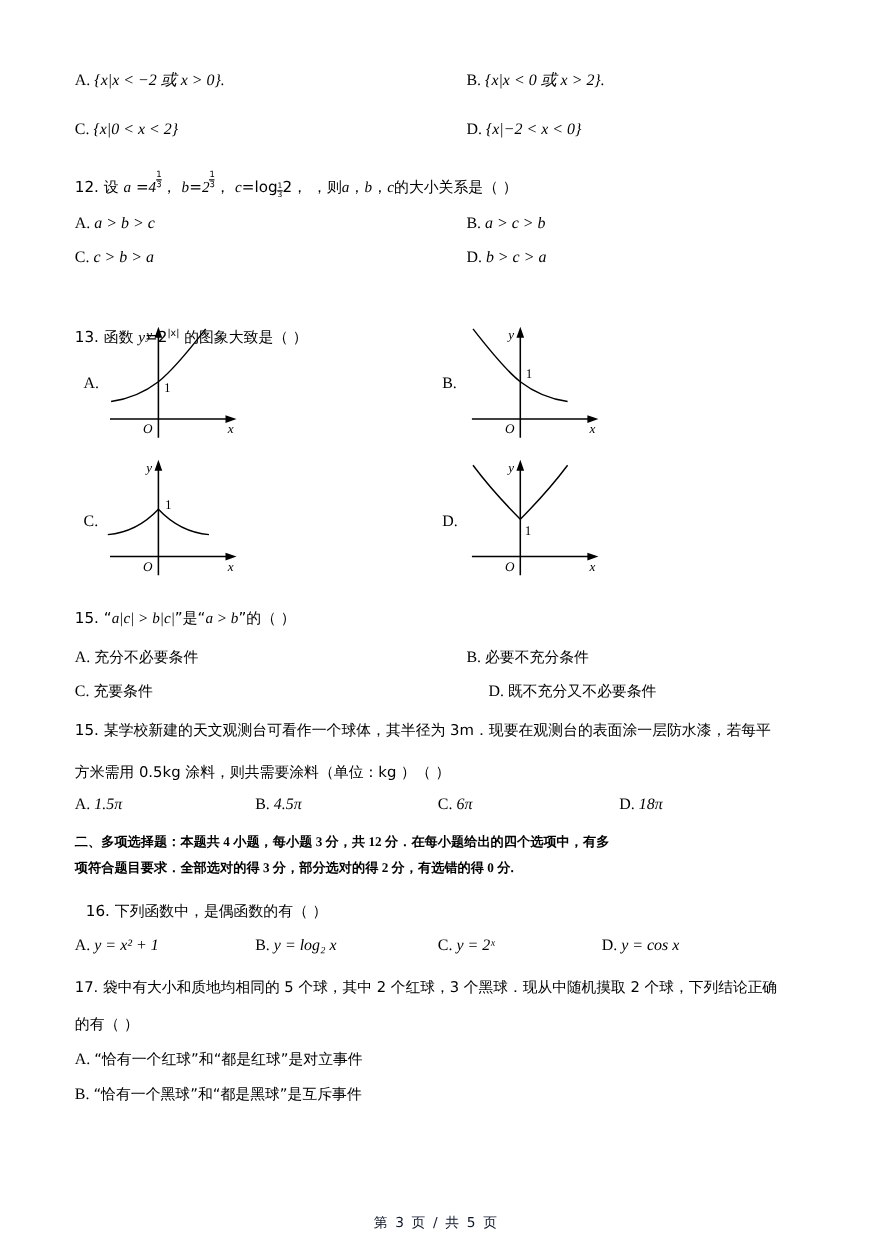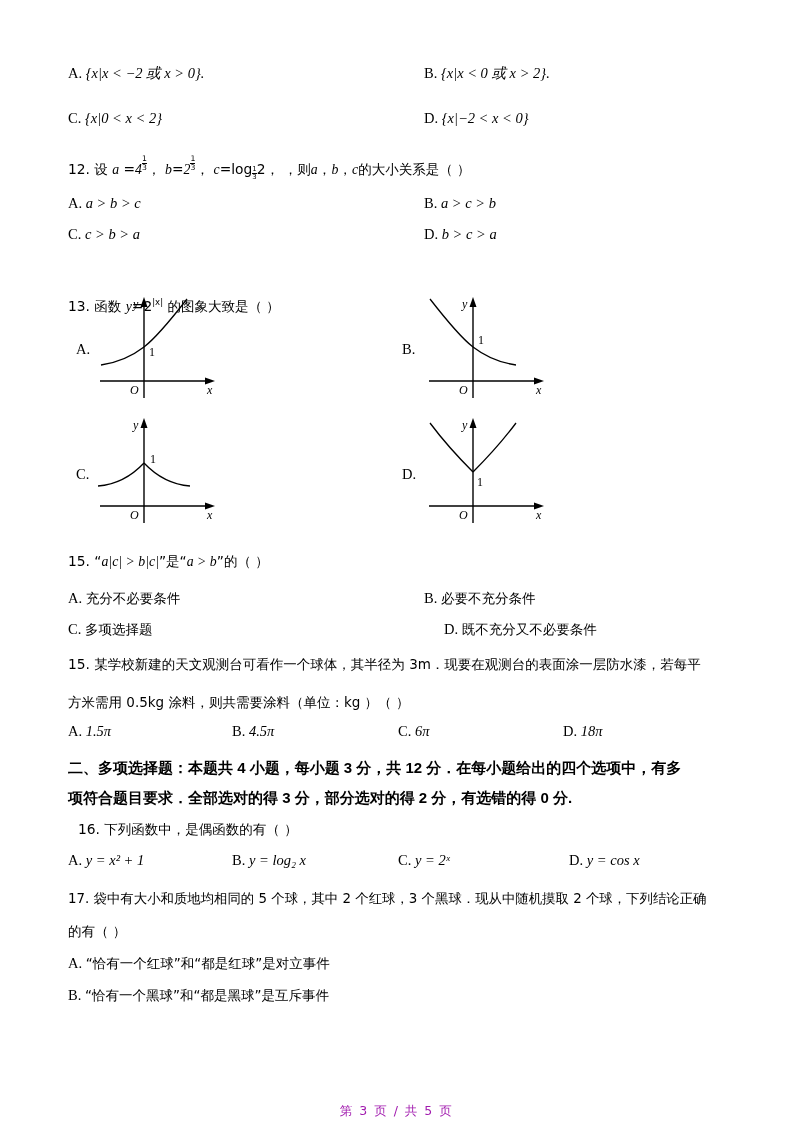--- a/index.html
+++ b/index.html
@@ -37,24 +37,24 @@
     left: 68px;
     font-size: 13.8px;
     line-height: 1.55;
     font-family: "DejaVu Sans", sans-serif;
     white-space: nowrap;
   }
   .sec-head {
     position: absolute;
     left: 68px;
     width: 664px;
-    font-size: 15px;
+    font-size: 12px;
     font-weight: bold;
     line-height: 2.0;
-    font-family: Liberation Sans, sans-serif;
+    font-family: Liberation Serif, serif;
   }
   sup, sub { font-size: 0.62em; }
   .supfrac {
     display: inline-block;
     vertical-align: 0.55em;
     text-align: center;
     font-size: 0.56em;
     line-height: 1.04;
   }
   .supfrac .num { display: block; border-bottom: 1px solid #000; }
@@ -75,21 +75,21 @@
     font-family: "Liberation Serif", serif;
   }
   .footer {
     position: absolute;
     left: 0;
     width: 793px;
     text-align: center;
     font-size: 12.5px;
     font-family: "DejaVu Sans", sans-serif;
     letter-spacing: 1.5px;
-    color: #a21caf;
+    color: #0f172a;
   }
 </style>
 </head>
 <body>
 
 <div class="page">
 
   <div class="row col-left" style="top:63px;">
     <span class="opt-letter">A.</span>
     <span class="mathi">{x|x &lt; −2 或 x &gt; 0}.</span>
@@ -211,21 +211,21 @@
   <div class="row col-left" style="top:588px;">
     <span class="opt-letter">A.</span>
     <span class="cn">充分不必要条件</span>
   </div>
   <div class="row col-right" style="top:588px;">
     <span class="opt-letter">B.</span>
     <span class="cn">必要不充分条件</span>
   </div>
   <div class="row col-left" style="top:619px;">
     <span class="opt-letter">C.</span>
-    <span class="cn">多项选择题</span>
+    <span class="cn">充要条件</span>
   </div>
   <div class="row col-right" style="top:619px;margin-left:20px;">
     <span class="opt-letter">D.</span>
     <span class="cn">既不充分又不必要条件</span>
   </div>
 
   <div class="qtext" style="top:654px;">
     <span>15.</span>
     <span class="cn">某学校新建的天文观测台可看作一个球体，其半径为 3m．现要在观测台的表面涂一层防水漆，若每平</span>
   </div>
@@ -265,21 +265,21 @@
     <span class="mathi">y = x² + 1</span>
   </div>
   <div class="row" style="left:232px; top:850px;">
     <span class="opt-letter">B.</span>
     <span class="mathi">y = log₂ x</span>
   </div>
   <div class="row" style="left:398px; top:850px;">
     <span class="opt-letter">C.</span>
     <span class="mathi">y = 2ˣ</span>
   </div>
-  <div class="row" style="left:569px; top:850px;text-align:center;">
+  <div class="row" style="left:547px; top:850px;text-align:center;">
     <span class="opt-letter">D.</span>
     <span class="mathi">y = cos x</span>
   </div>
 
   <div class="qtext" style="top:889px; font-size:13.4px;">
     <span>17.</span>
     <span class="cn" style="font-size:13.4px;">袋中有大小和质地均相同的 5 个球，其中 2 个红球，3 个黑球．现从中随机摸取 2 个球，下列结论正确</span>
   </div>
   <div class="qtext" style="top:921px;">
     <span class="cn">的有（     ）</span>

